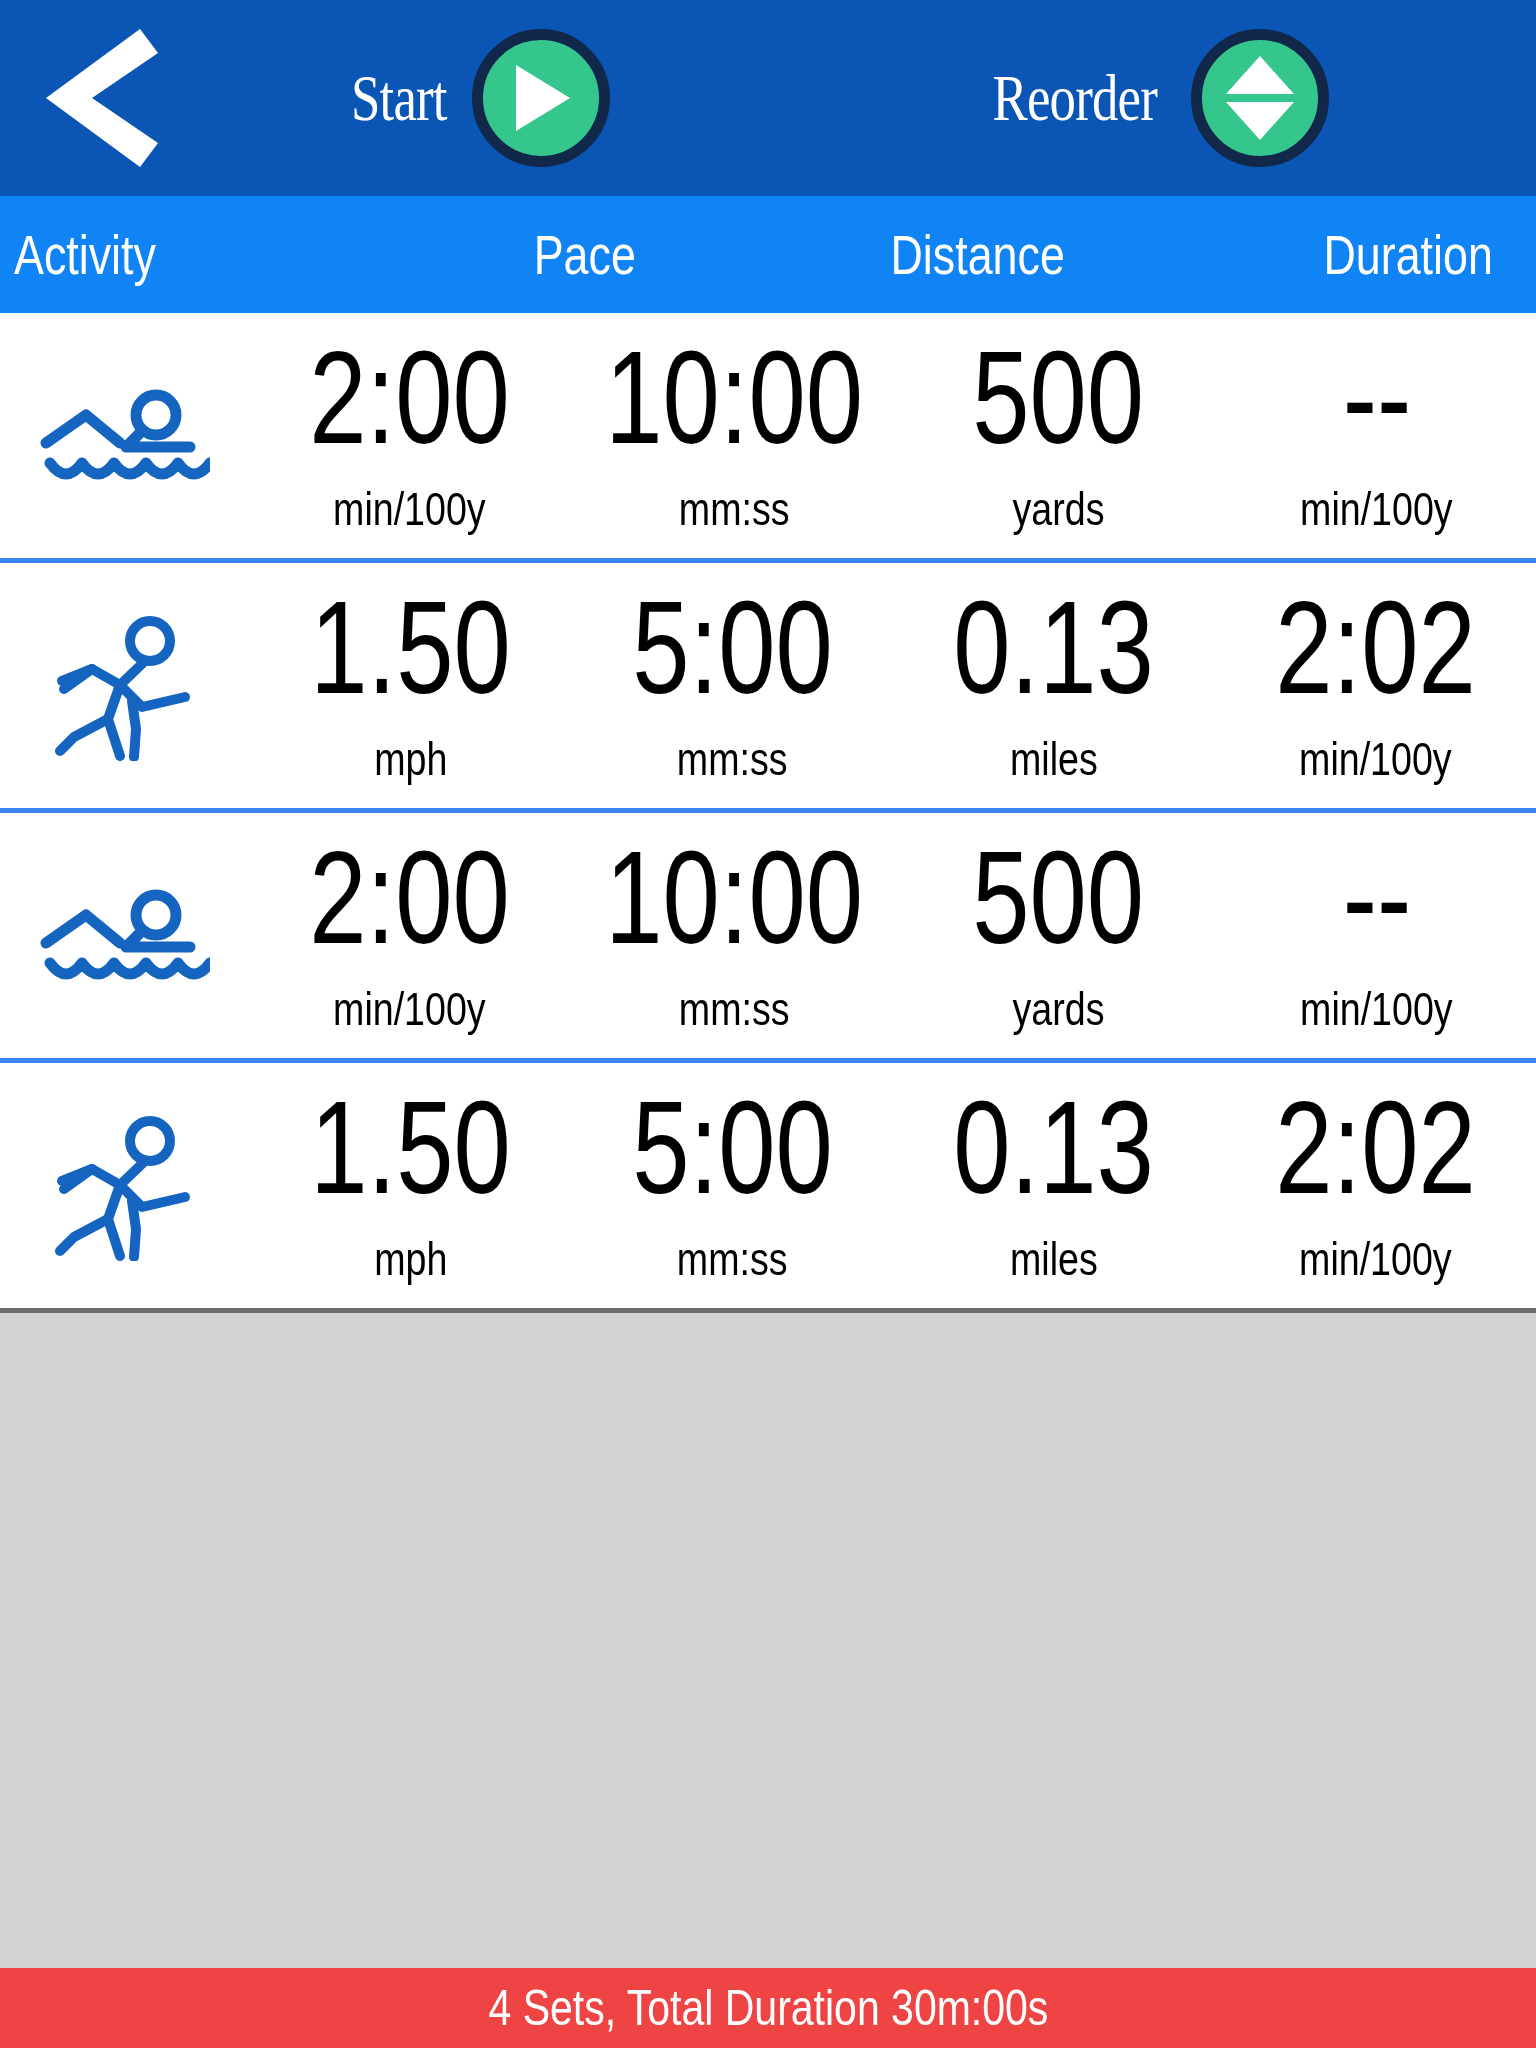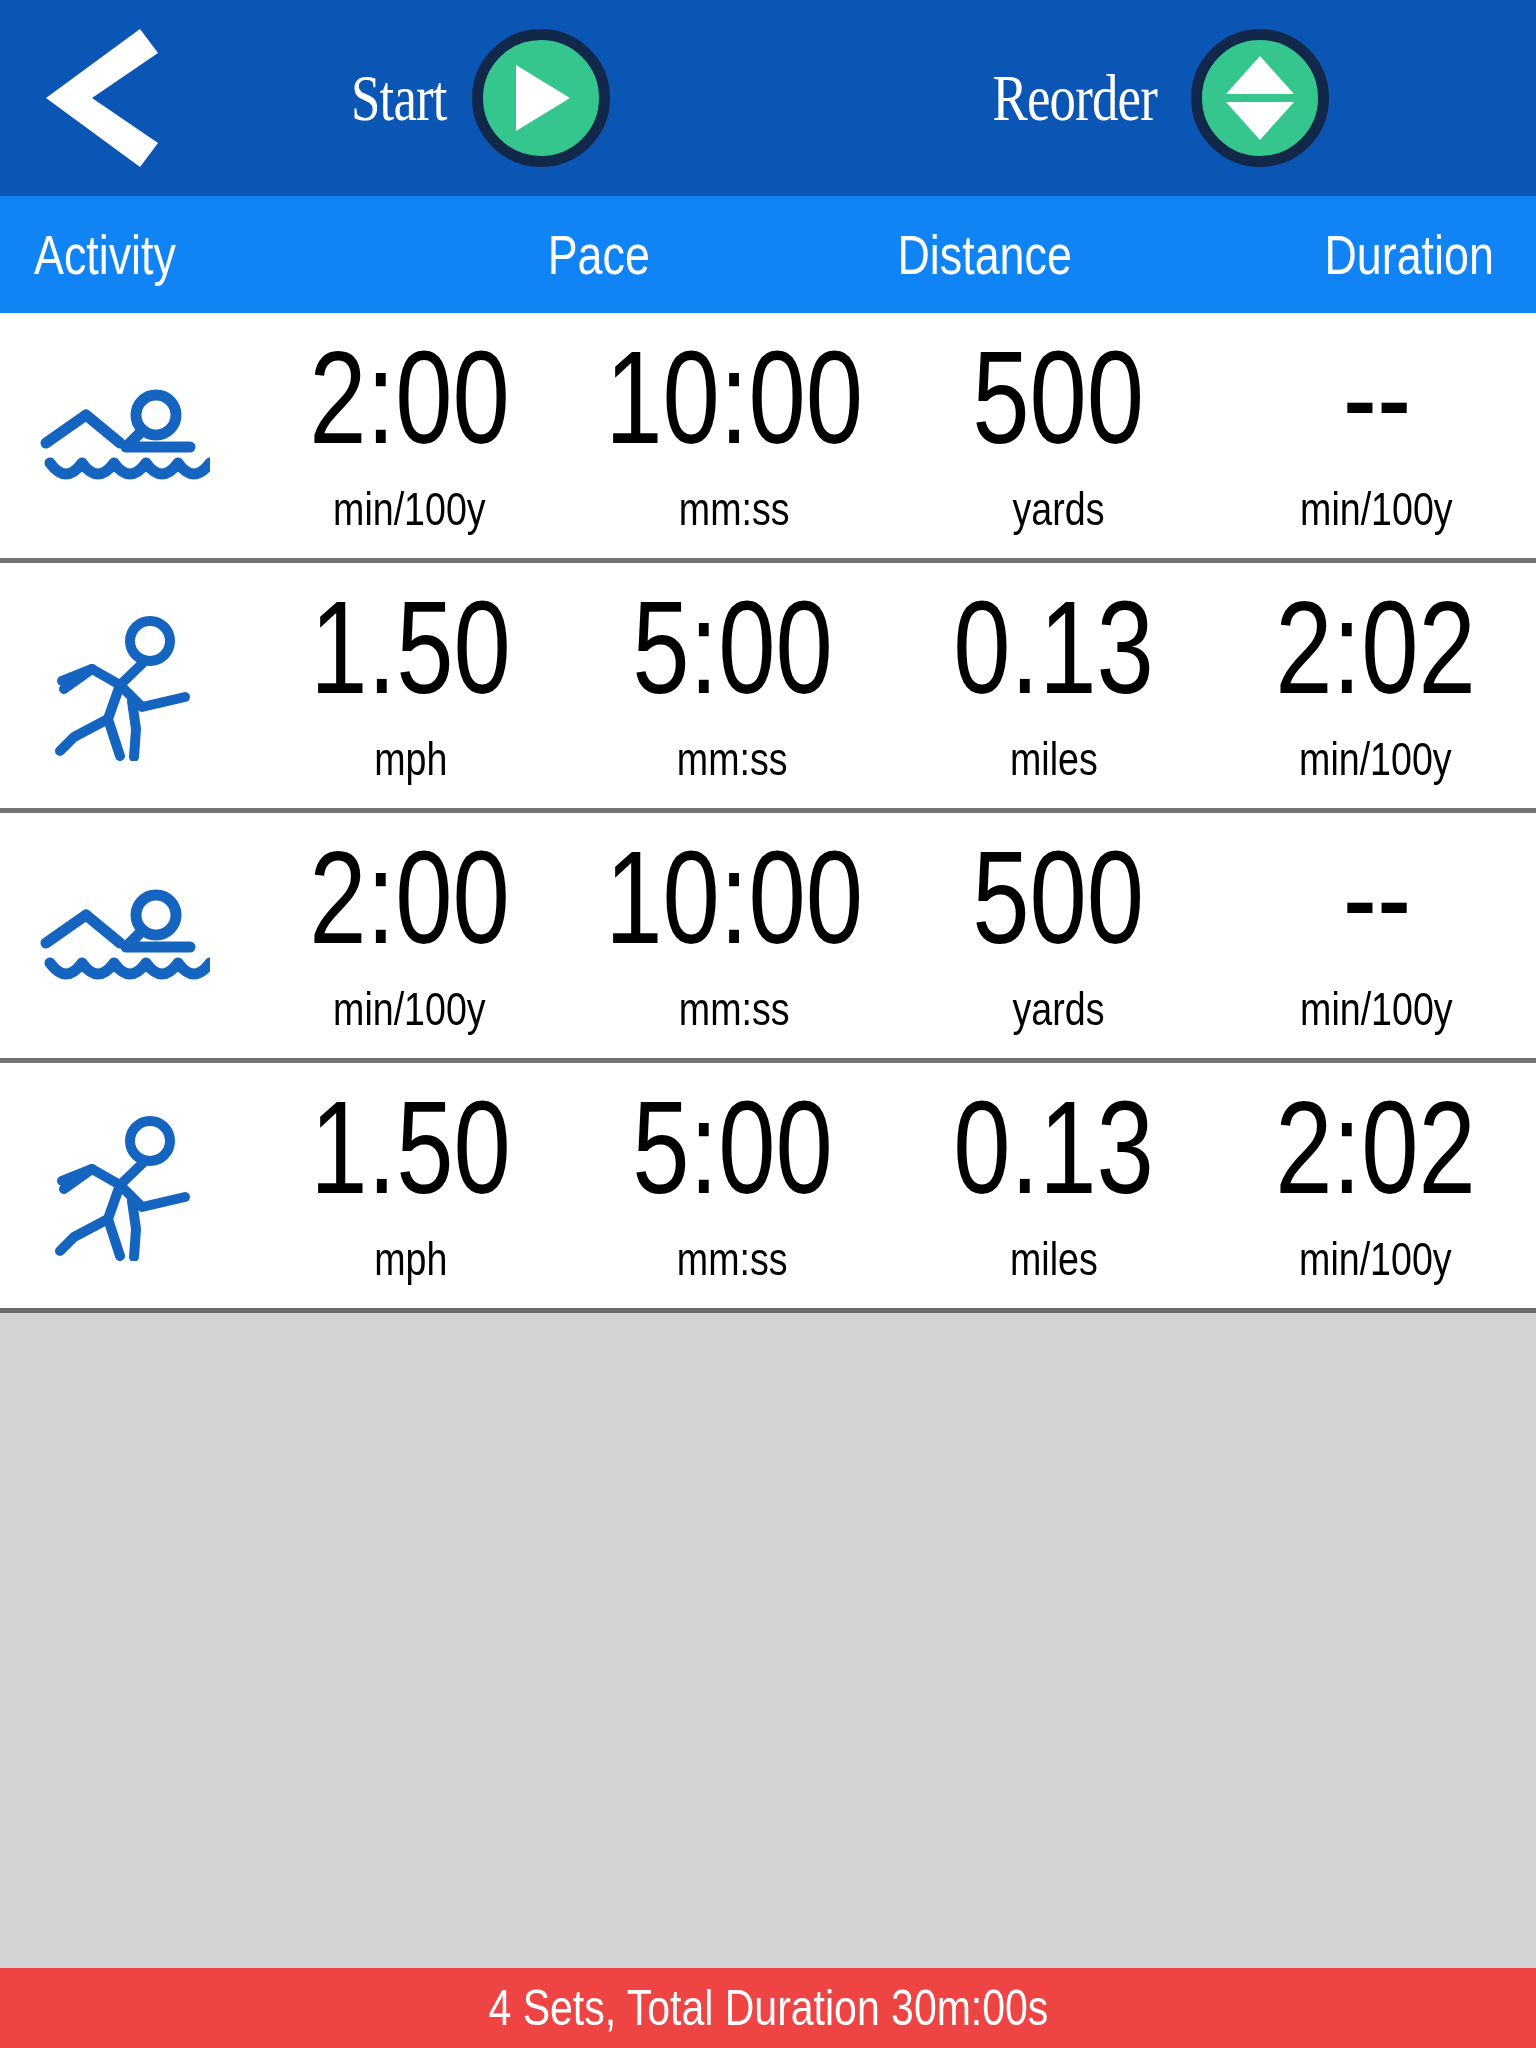--- a/index.html
+++ b/index.html
@@ -86,32 +86,32 @@
     align-items: center;
     box-sizing: border-box;
   }
   .col-header .cell {
     color: #ffffff;
     font-size: 56px;
     line-height: 1;
     white-space: nowrap;
     transform: scaleX(0.80);
   }
-  .ch-activity { flex: 0 0 250px; text-align: left; padding-left: 14px; box-sizing: border-box; margin-left: 20px;}
+  .ch-activity { flex: 0 0 250px; text-align: left; padding-left: 14px; box-sizing: border-box;}
   .ch-activity .cell { transform-origin: left center; }
   .ch-col { flex: 1 1 0; text-align: right; }
 
   
   .rows { flex: 0 0 auto; background: #ffffff; }
   .row {
     height: 250px;
     background: #ffffff;
     display: flex;
     align-items: stretch;
-    border-bottom: 5px solid #737373;
+    border-bottom: 5px solid #3b82f6;
     box-sizing: border-box;
   }
   .row:last-child { border-bottom: 5px solid #6b6b6b; }
   .cell-activity {
     flex: 0 0 250px;
     display: flex;
     align-items: center;
     justify-content: center;
   }
   .cell-activity svg { display: block; }

